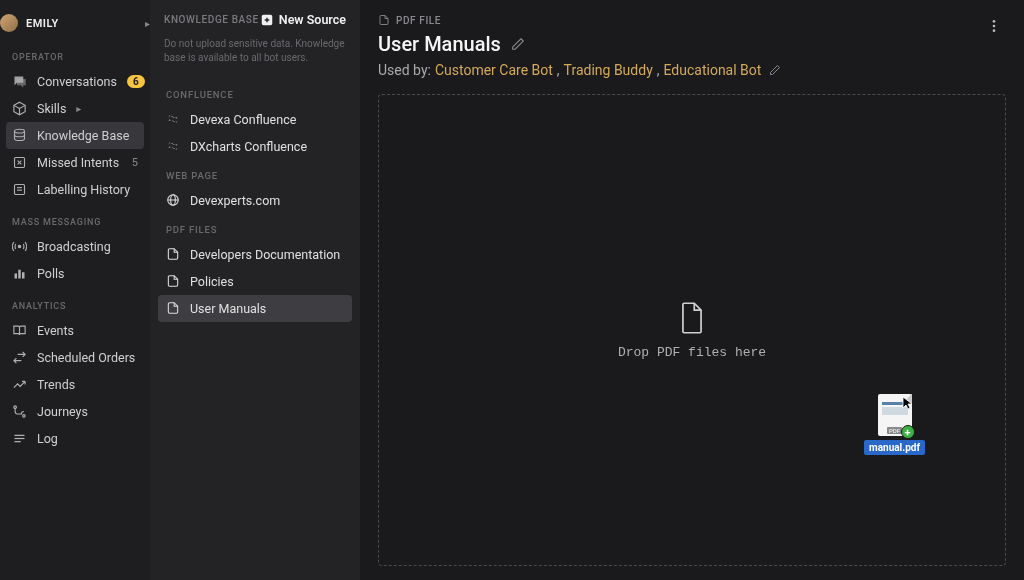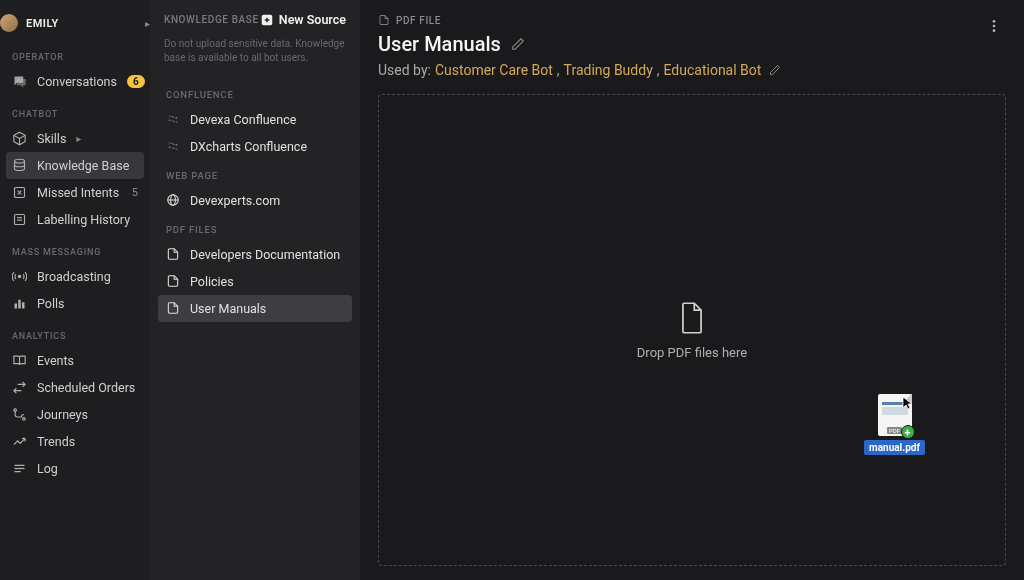--- a/index.html
+++ b/index.html
@@ -110,21 +110,21 @@
       align-items: center; gap: 4px; flex-wrap: wrap;
     }
     .used-by-link { color: #d4a958; cursor: pointer; }
     .more-icon { color: #bbb; cursor: pointer; padding: 4px; }
     
     .drop-zone {
       margin-top: 16px; flex: 1; border: 1px dashed #4a4a4e; border-radius: 4px;
       display: flex; flex-direction: column; align-items: center; justify-content: center;
       position: relative;
     }
-    .drop-content { display: flex; flex-direction: column; align-items: center; gap: 10px; }
+    .drop-content { display: flex; flex-direction: column; align-items: center; gap: 10px; font-family: Liberation Mono, monospace; }
     .drop-icon { color: #d0d0d0; }
     .drop-text { font-size: 13px; color: #b0b0b0; }
     
     .file-drag {
       position: absolute; right: 80px; bottom: 110px; display: flex;
       flex-direction: column; align-items: center; gap: 4px;
     }
     .file-thumb {
       width: 34px; height: 42px; background: #f5f5f5; border-radius: 2px;
       position: relative; display:flex; align-items:flex-end; justify-content:center;
@@ -172,21 +172,20 @@
     <span class="nav-icon">
         <svg width="15" height="15" viewBox="0 0 24 24" fill="currentColor">
           <path d="M4 4h14v10H8l-4 4V4z" opacity="0.9"></path>
           <path d="M8 8h14v10h-4v4l-4-4H8V8z" opacity="0.5"></path>
         </svg>
       </span>
     <span>Conversations</span>
     <span class="badge">6</span>
   </div>
 
-  <div class="section-label">CHATBOT</div>
   <div class="nav-item">
     <span class="nav-icon">
         <svg width="15" height="15" viewBox="0 0 24 24" fill="none" stroke="currentColor" stroke-width="1.8">
           <path d="M12 2l9 5v10l-9 5-9-5V7l9-5z"></path>
           <path d="M12 12l9-5M12 12v10M12 12L3 7"></path>
         </svg>
       </span>
     <span>Skills</span>
     <span class="chev">▸</span>
   </div>
@@ -256,34 +255,34 @@
     <span class="nav-icon">
         <svg width="15" height="15" viewBox="0 0 24 24" fill="none" stroke="currentColor" stroke-width="1.8">
           <path d="M17 3l4 4-4 4M21 7H9M7 21l-4-4 4-4M3 17h12"></path>
         </svg>
       </span>
     <span>Scheduled Orders</span>
   </div>
   <div class="nav-item">
     <span class="nav-icon">
         <svg width="15" height="15" viewBox="0 0 24 24" fill="none" stroke="currentColor" stroke-width="1.8">
+          <path d="M3 17l6-6 4 4 8-8M21 7h-5M21 7v5"></path>
+        </svg>
+      </span>
+    <span>Trends</span>
+  </div>
+  <div class="nav-item">
+    <span class="nav-icon">
+        <svg width="15" height="15" viewBox="0 0 24 24" fill="none" stroke="currentColor" stroke-width="1.8">
           <circle cx="5" cy="5" r="2"></circle>
           <circle cx="19" cy="19" r="2"></circle>
           <path d="M5 7v5a4 4 0 004 4h6a4 4 0 014-4"></path>
         </svg>
       </span>
     <span>Journeys</span>
-  </div>
-  <div class="nav-item">
-    <span class="nav-icon">
-        <svg width="15" height="15" viewBox="0 0 24 24" fill="none" stroke="currentColor" stroke-width="1.8">
-          <path d="M3 17l6-6 4 4 8-8M21 7h-5M21 7v5"></path>
-        </svg>
-      </span>
-    <span>Trends</span>
   </div>
   <div class="nav-item">
     <span class="nav-icon">
         <svg width="15" height="15" viewBox="0 0 24 24" fill="none" stroke="currentColor" stroke-width="2">
           <line x1="4" y1="7" x2="20" y2="7"></line>
           <line x1="4" y1="12" x2="20" y2="12"></line>
           <line x1="4" y1="17" x2="14" y2="17"></line>
         </svg>
       </span>
     <span>Log</span>

